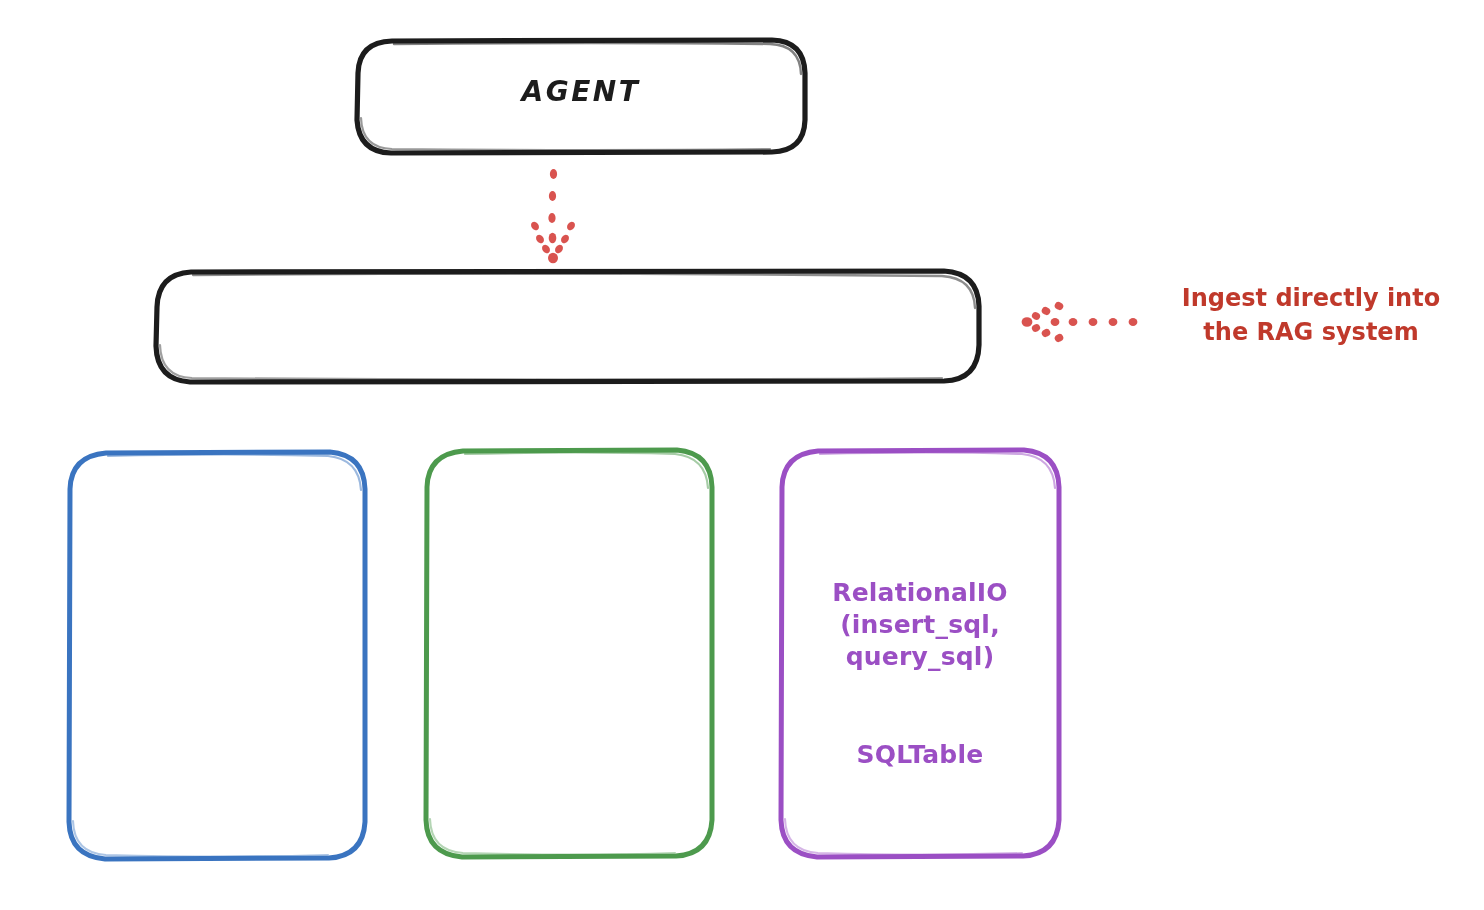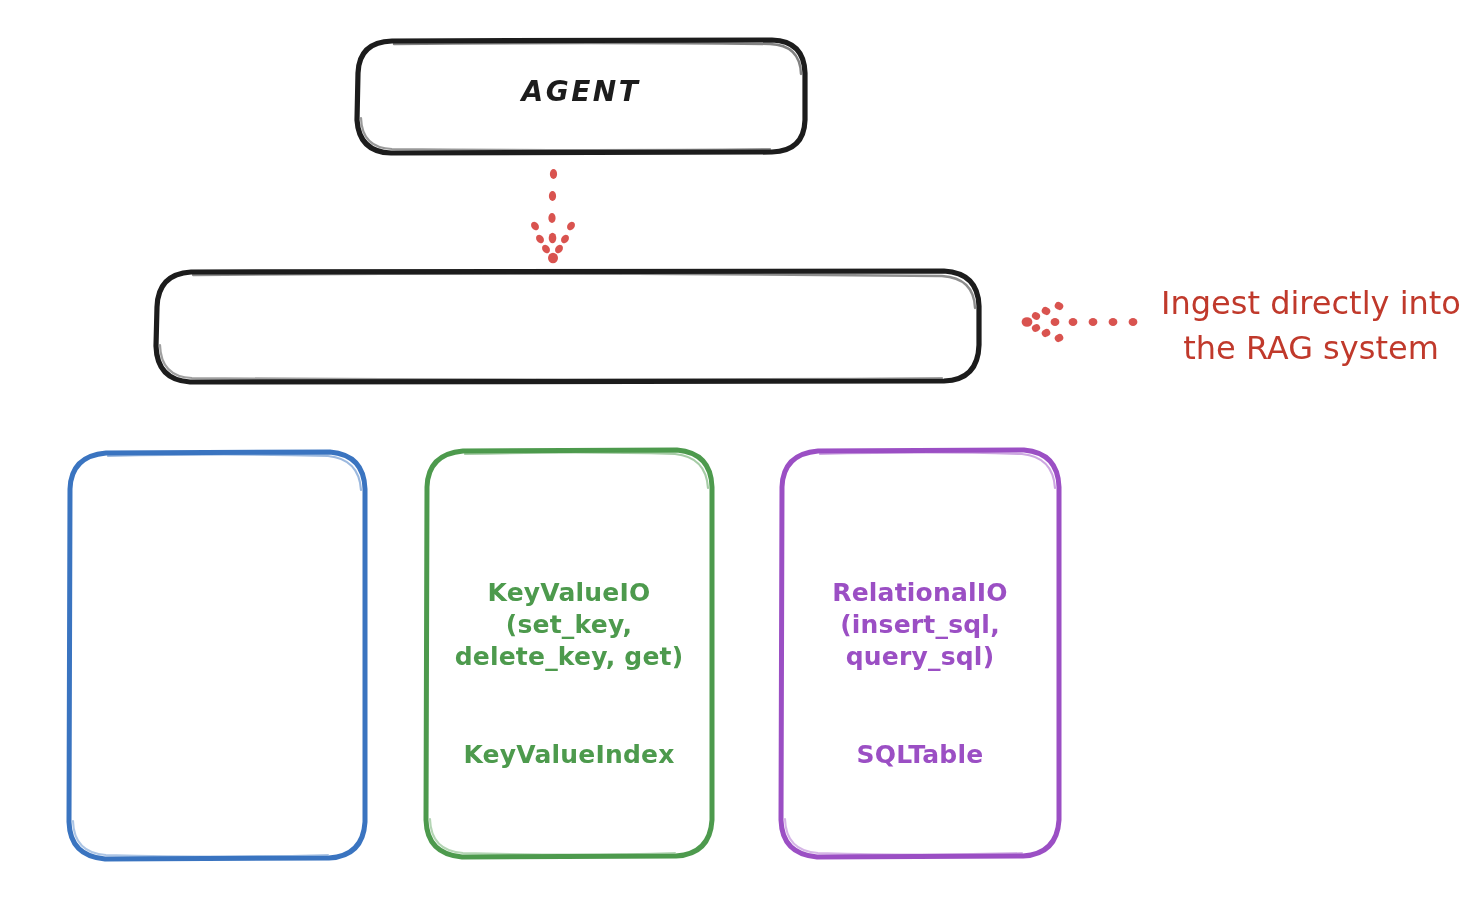--- a/index.html
+++ b/index.html
@@ -95,22 +95,22 @@
   }
 
   
   #ingest-annotation {
     position: absolute;
     left: 1146px;
     top: 281px;
     width: 330px;
     text-align: center;
     font-family: "DejaVu Sans", sans-serif;
-    font-size: 32px;
-    font-weight: 400;
+    font-size: 24px;
+    font-weight: 700;
     line-height: 1.42;
     color: #c0392b;
     white-space: pre-line;
     user-select: none;
   }
 </style>
 </head>
 <body>
 
 <div id="diagram-canvas">
@@ -180,26 +180,20 @@
       <ellipse cx="1036" cy="328" rx="4.2" ry="3.6" transform="rotate(-28 1036 328)"></ellipse>
 
       <ellipse cx="1027" cy="322" rx="5.4" ry="4.8"></ellipse>
     </g>
   </svg>
 
   <div class="node-label" id="agent-label">AGENT</div>
 
 
 
-  <div class="node-label store-label" id="key-value-io-label">
-    <span class="store-api">KeyValueIO
-(set_key,
-delete_key, get)</span>
-    <span class="store-index">KeyValueIndex</span>
-  </div>
 
   <div class="node-label store-label" id="relational-io-label">
     <span class="store-api">RelationalIO
 (insert_sql,
 query_sql)</span>
     <span class="store-index">SQLTable</span>
   </div>
 
   <div id="ingest-annotation">Ingest directly into
 the RAG system</div>

